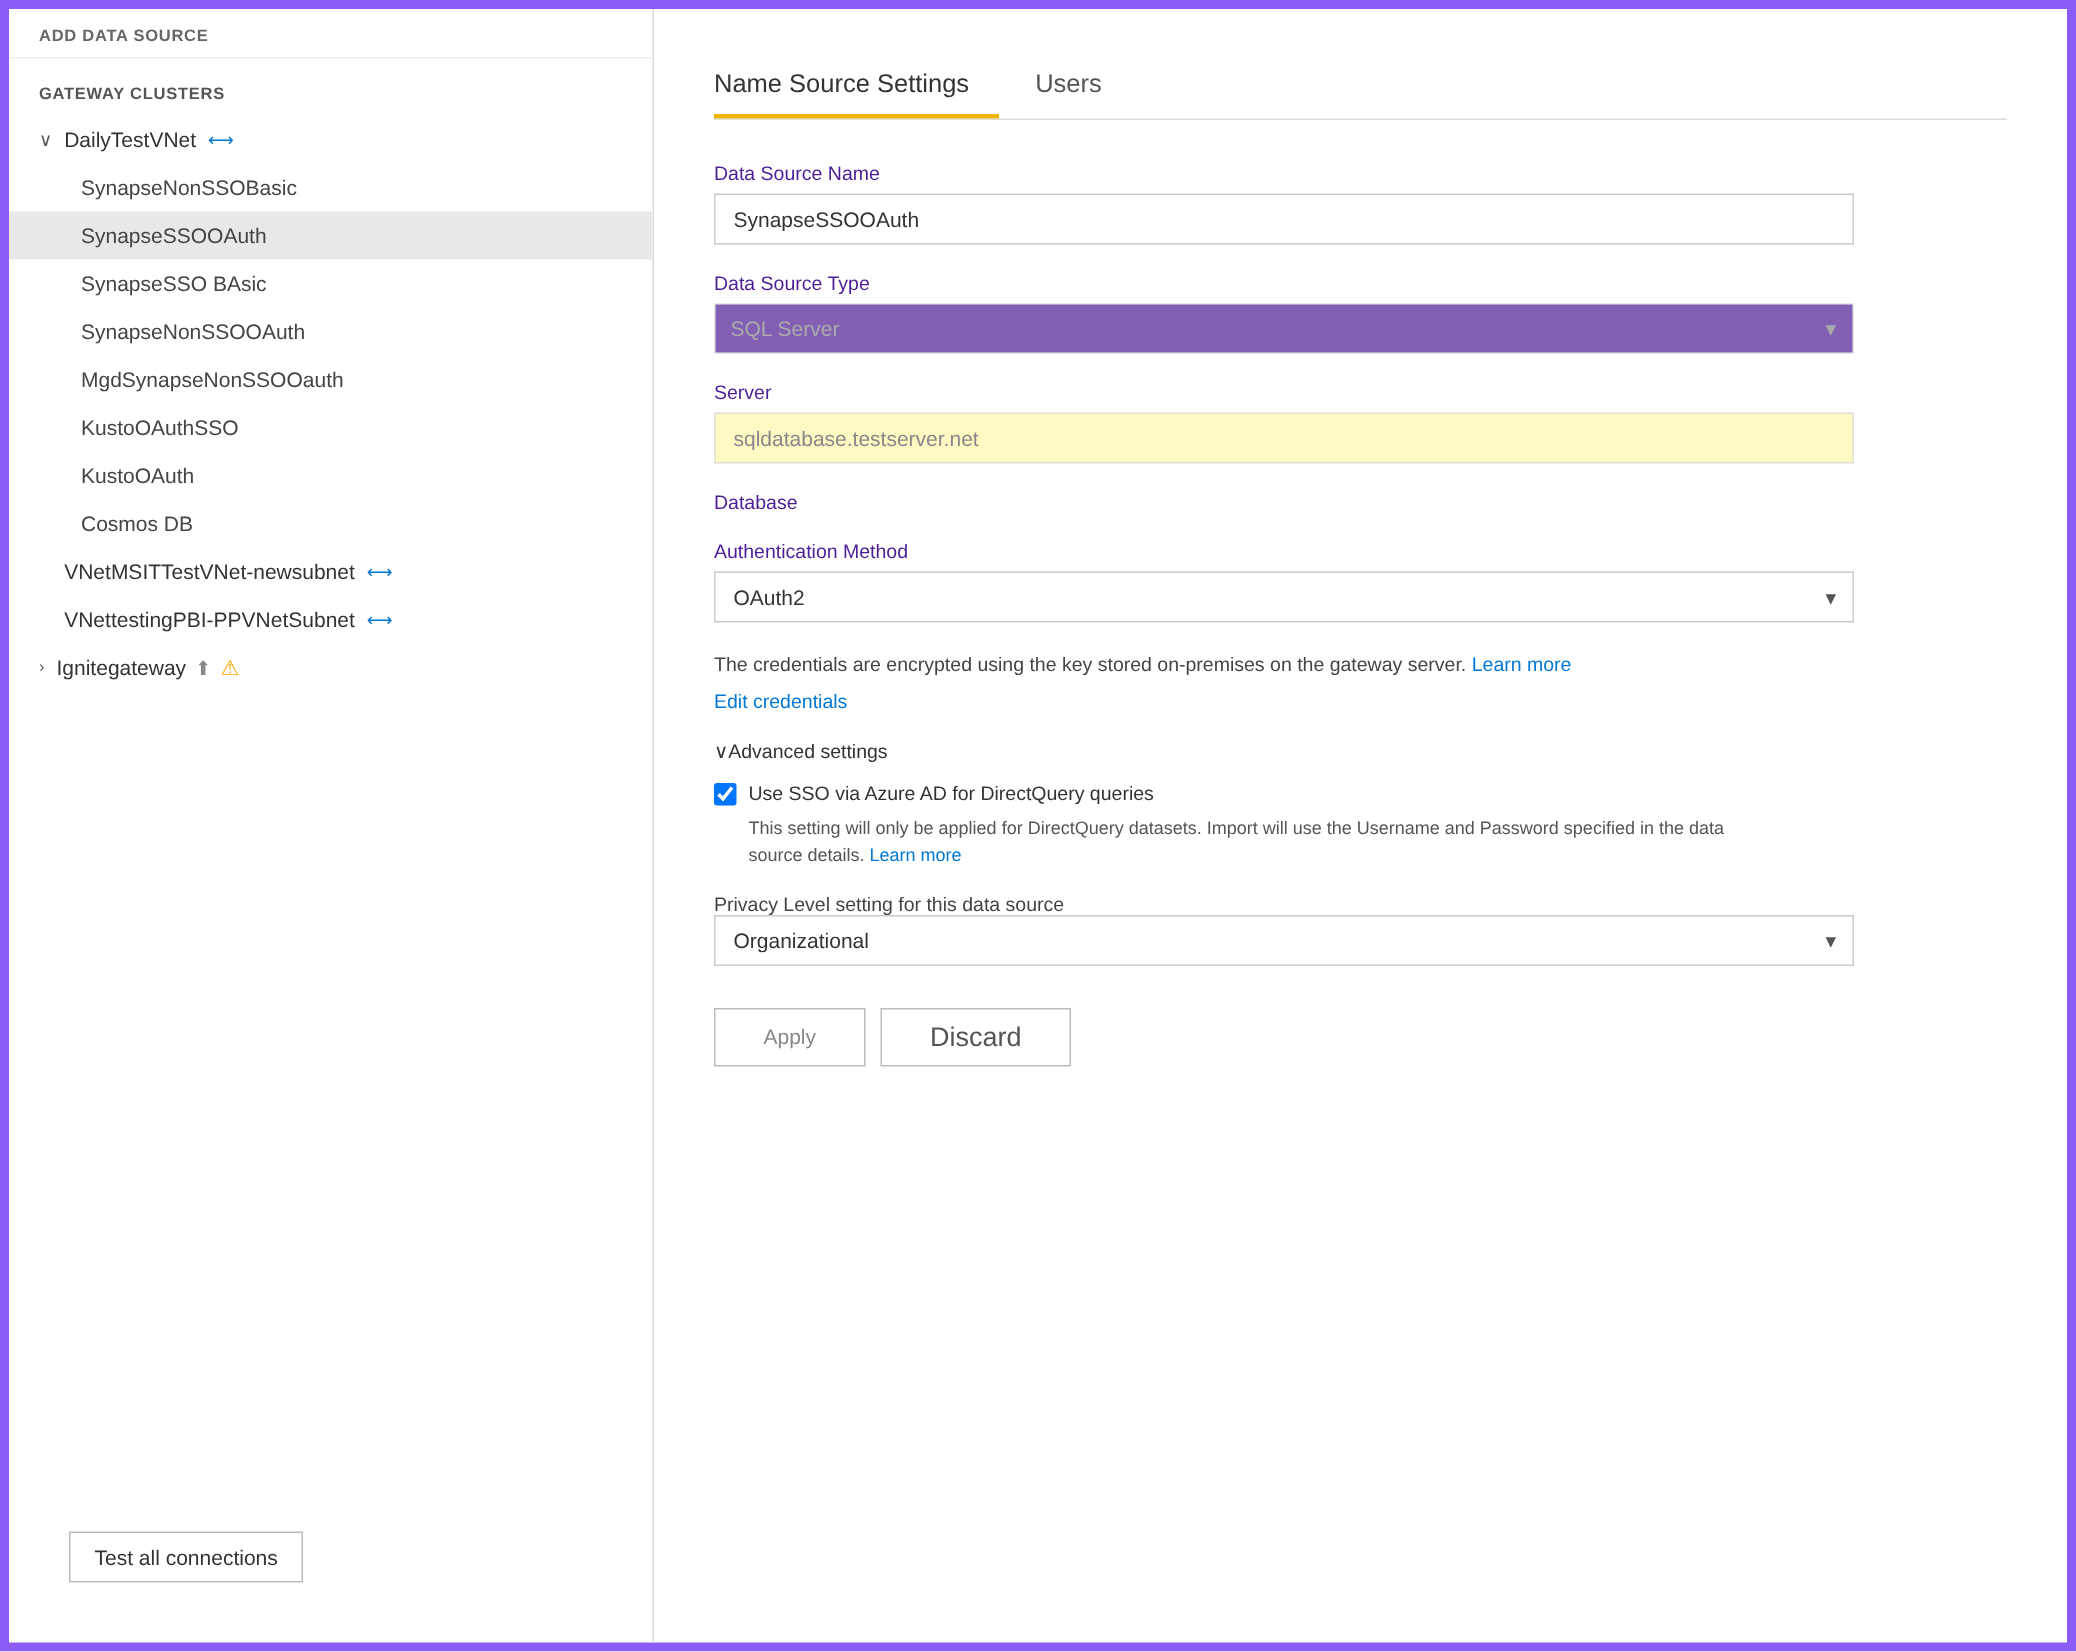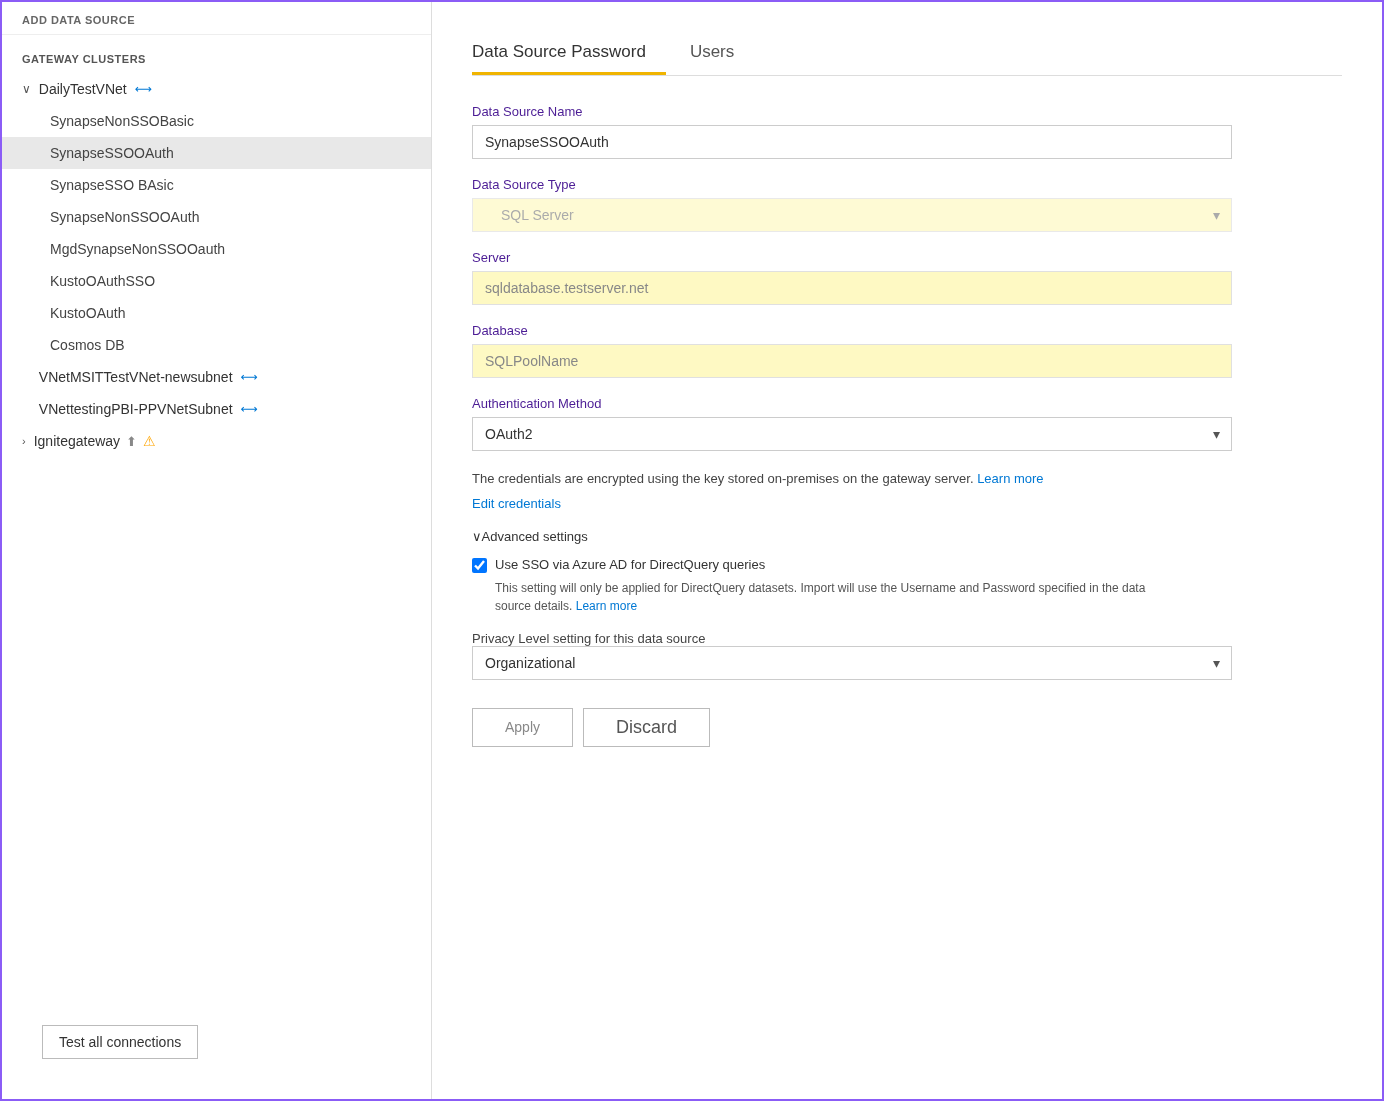--- a/index.html
+++ b/index.html
@@ -1,18 +1,18 @@
 <!DOCTYPE html>
 <html><head>
   <meta charset="utf-8">
   <style>
     * { box-sizing: border-box; margin: 0; padding: 0; }
     body { font-family: 'Segoe UI', Arial, sans-serif; font-size: 14px; color: #333; background: #fff; }
     
-    .app-container { display: flex; height: 1101px; width: 1384px; border: 2px solid #8b5cf6; overflow: hidden; }
+    .app-container { display: flex; height: 1101px; width: 1384px; border: 6px solid #8b5cf6; overflow: hidden; }
     
     
     .sidebar { width: 430px; min-width: 430px; border-right: 1px solid #ddd; padding: 0; display: flex; flex-direction: column; }
     
     .sidebar-header { padding: 12px 20px 8px; font-size: 11px; font-weight: 600; color: #666; letter-spacing: 0.5px; border-bottom: 1px solid #eee; }
     
     .gateway-clusters-label { padding: 18px 20px 8px; font-size: 11px; font-weight: 700; color: #555; letter-spacing: 0.5px; }
     
     .sidebar-tree { flex: 1; overflow-y: auto; }
     
@@ -45,21 +45,21 @@
     .form-label { display: block; font-size: 13px; color: #4c1d95; margin-bottom: 6px; }
     
     .form-input { width: 100%; padding: 8px 12px; border: 1px solid #ccc; font-size: 14px; color: #333; background: #fff; outline: none; }
     
     .form-input-readonly { width: 100%; padding: 8px 12px; border: 1px solid #e0e0e0; font-size: 14px; color: #888; background: #fef9c3; }
     
     .form-select { width: 100%; padding: 8px 12px; border: 1px solid #ccc; font-size: 14px; color: #333; background: #fff; outline: none; appearance: none; -webkit-appearance: none; cursor: pointer; padding-right: 30px; }
     .select-wrapper { position: relative; }
     .select-wrapper::after { content: '▾'; position: absolute; right: 12px; top: 50%; transform: translateY(-50%); color: #555; pointer-events: none; font-size: 14px; }
     
-    .form-select-readonly { width: 100%; padding: 8px 28px; border: 1px solid #e0e0e0; font-size: 14px; color: #888; background: #fef9c3; appearance: none; -webkit-appearance: none; padding-right: 30px; }
+    .form-select-readonly { width: 100%; padding: 8px 10px; border: 1px solid #e0e0e0; font-size: 14px; color: #888; background: #4c1d95; appearance: none; -webkit-appearance: none; padding-right: 30px; }
     .select-readonly-wrapper { position: relative; }
     .select-readonly-wrapper::after { content: '▾'; position: absolute; right: 12px; top: 50%; transform: translateY(-50%); color: #aaa; pointer-events: none; font-size: 14px; }
     
     .credentials-text { font-size: 13px; color: #444; line-height: 1.5; margin-bottom: 6px; }
     .link { color: #0078d4; text-decoration: none; cursor: pointer; }
     
     .advanced-settings { margin: 16px 0 14px; }
     .advanced-label { font-size: 13px; color: #333; cursor: pointer; display: flex; align-items: center; gap: 4px; }
     
     .checkbox-row { display: flex; align-items: center; gap: 8px; margin: 12px 0 6px; }
@@ -138,21 +138,21 @@
     </div>
 
     <div style="padding: 0 20px 20px;">
       <button class="test-all-btn">Test all connections</button>
     </div>
   </div>
 
   <div class="main-content">
 
     <div class="tabs">
-      <div class="tab active">Data Source Password</div>
+      <div class="tab active">Name Source Settings</div>
       <div class="tab">Users</div>
     </div>
 
     <div class="form-section">
 
       <div class="form-group">
         <label class="form-label">Data Source Name</label>
         <input type="text" class="form-input" value="SynapseSSOOAuth" style="">
       </div>
 
@@ -165,21 +165,20 @@
         </div>
       </div>
 
       <div class="form-group">
         <label class="form-label">Server</label>
         <input type="text" class="form-input-readonly" readonly="" value="sqldatabase.testserver.net" style="">
       </div>
 
       <div class="form-group">
         <label class="form-label">Database</label>
-        <input type="text" class="form-input-readonly" readonly="" value="SQLPoolName" style="">
       </div>
 
       <div class="form-group">
         <label class="form-label">Authentication Method</label>
         <div class="select-wrapper">
           <select class="form-select">
             <option value="OAuth2" selected="">OAuth2</option>
             <option value="Windows">Windows</option>
             <option value="Basic">Basic</option>
           </select>

